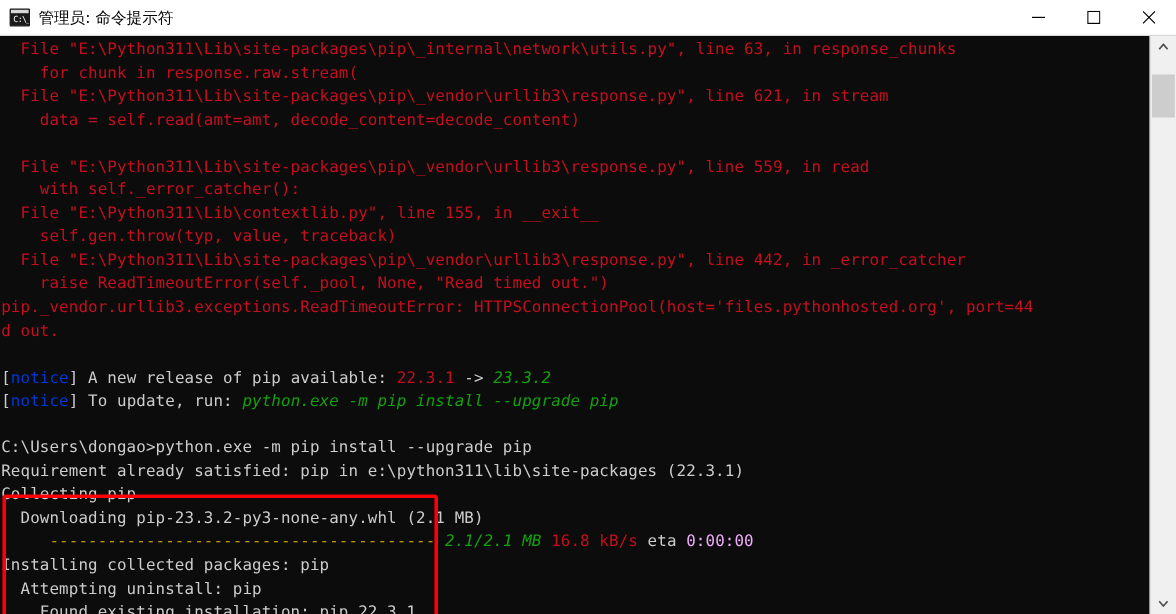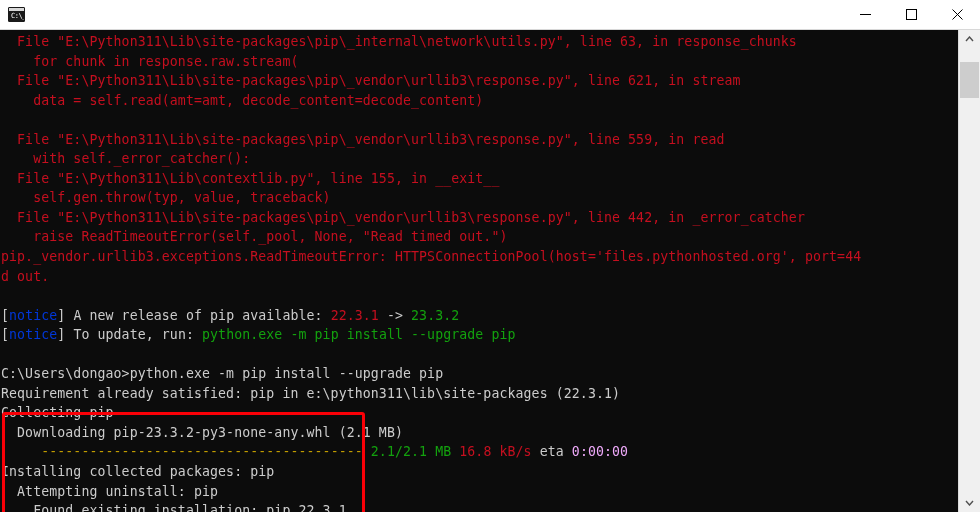--- a/index.html
+++ b/index.html
@@ -105,21 +105,21 @@
     font-size: 13.2px;
     line-height: 19.55px;
     letter-spacing: 0.1px;
     color: #cccccc;
     white-space: pre;
   }
   .console-text .ln { display: block; height: 19.55px; }
 
   .c-red    { color: #c50f1f; }
   .c-white  { color: #cccccc; }
-  .c-green  { color: #13a10e; }
+  .c-green  { color: #13a10e; font-style: italic; }
   .c-blue   { color: #0037da; }
   .c-yellow { color: #c19c00; }
   .c-cyan   { color: #f0abfc; }
 
   
   .annot-box {
     position: absolute;
     left: 2px;
     top: 382px;
     width: 363px;
@@ -177,20 +177,21 @@
 <body>
 
 <div class="window">
 
   <div class="titlebar">
     <div class="titlebar-left">
       <div class="cmd-icon">
         <div class="bar"></div>
         <div class="glyph">C:\_</div>
       </div>
+      <span class="title-text">管理员: 命令提示符</span>
     </div>
     <div class="winbtns">
       <div class="winbtn">
         <svg width="11" height="11" viewBox="0 0 11 11">
           <rect x="0" y="5" width="11" height="1" fill="#000"></rect>
         </svg>
       </div>
       <div class="winbtn">
         <svg width="11" height="11" viewBox="0 0 11 11">
           <rect x="0.5" y="0.5" width="10" height="10" fill="none" stroke="#000" stroke-width="1"></rect>

